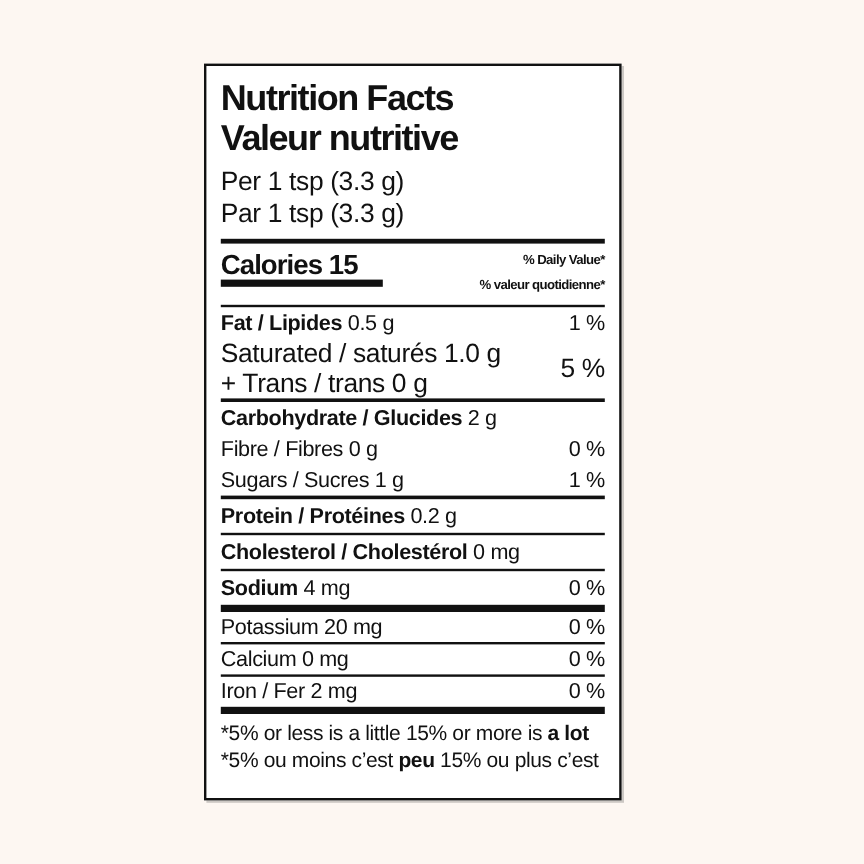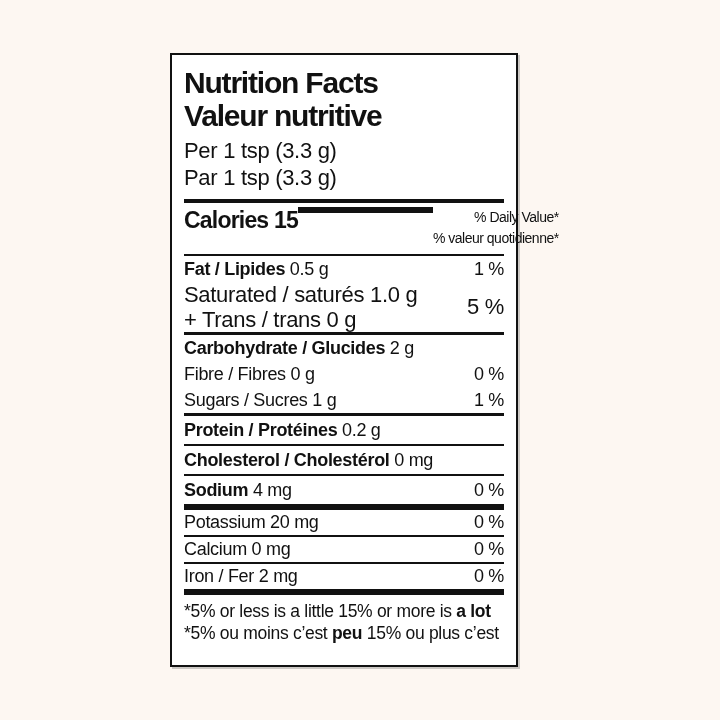--- a/index.html
+++ b/index.html
@@ -41,37 +41,37 @@
   .hr.h6{height:6px;}
   .cal-block{
     display:flex;
     justify-content:space-between;
     align-items:stretch;
     height:44px;
     margin-bottom:3px;
   }
   .cal-left{
     display:flex;
-    flex-direction:row;
+    flex-direction:column;
     justify-content:flex-start;
   }
   .cal-text{
     font-size:23px;
     font-weight:bold;
     line-height:26px;
     letter-spacing:-0.8px;
     white-space:nowrap;
   }
   .cal-bar{
     width:135px;height:6px;background:#111;
   }
   .cal-right{
     text-align:right;
-    font-size:14px;
-    font-weight:normal;
+    font-size:11px;
+    font-weight:bold;
     line-height:21px;
     letter-spacing:-0.5px;
     white-space:nowrap;
   }
   .row{
     display:flex;
     justify-content:space-between;
     align-items:baseline;
     font-size:18px;
     line-height:26px;

